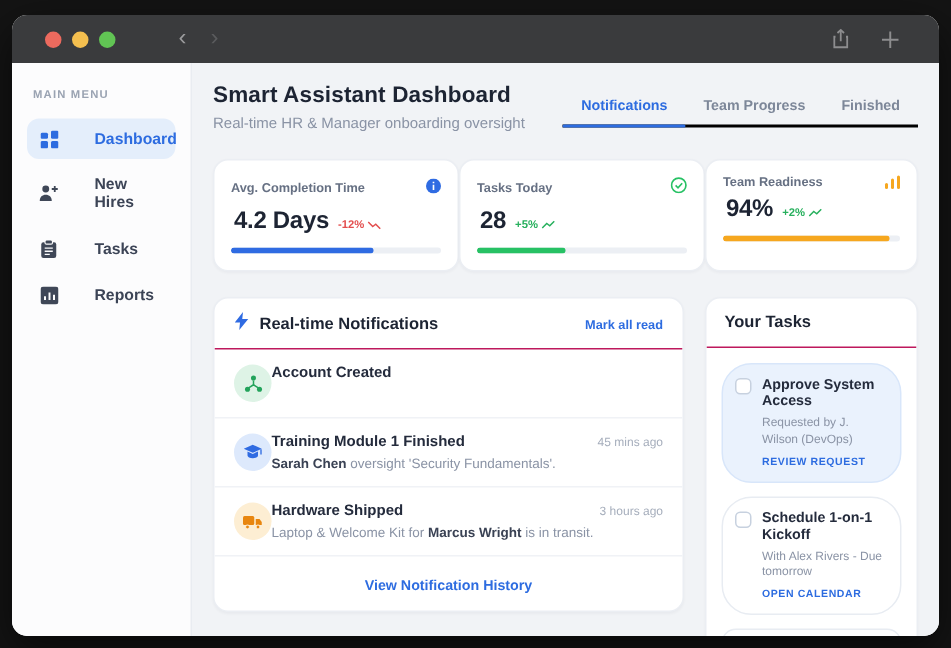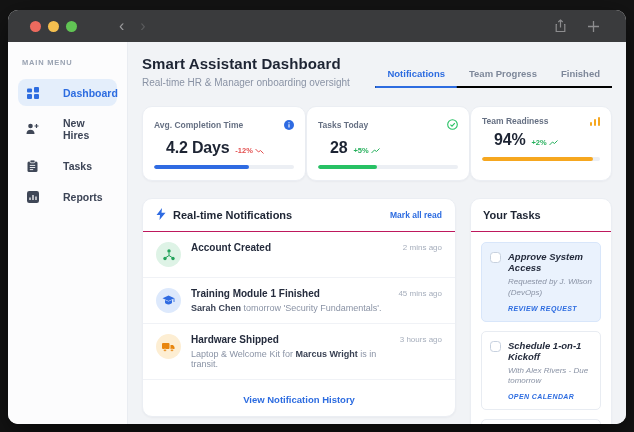--- a/index.html
+++ b/index.html
@@ -32,67 +32,67 @@
   .side-label { font-size:7.5px; font-weight:bold; letter-spacing:.8px; color:#9aa3b2; margin:2px 0 12px 4px; }
   .side-item { display:flex; align-items:center; gap:24px; padding:7px 8px; border-radius:8px;
                font-size:10.5px; color:#3c4456; font-weight:600; margin-bottom:4px; cursor:pointer; }
   .side-item .si { width:13px; height:13px; color:#3f4757; flex:none; display:flex; align-items:center; justify-content:center; }
   .side-item.active { background:#e4eefb; color:#2d6ce0; }
   .side-item.active .si { color:#2d6ce0; }
 
   
   .main { flex:1; background:#f1f3f6; padding:13px 14px 0 14px; overflow:hidden; }
 
-  .main-header { display:flex; justify-content:space-between; align-items:flex-end; margin-bottom:18px; }
+  .main-header { display:flex; justify-content:space-between; align-items:center; margin-bottom:18px; }
   .page-title { font-size:15px; font-weight:bold; color:#1d2433; letter-spacing:.1px; }
   .page-sub { font-size:10px; color:#8a93a5; margin-top:5px; }
   .tabs { display:flex; border-bottom:2px solid #000000; }
   .tab { font-size:9.5px; color:#7d8799; padding:6px 12px 7px; cursor:pointer; position:relative; font-weight:600; }
   .tab.active { color:#2d6ce0; font-weight:bold; }
   .tab.active::after { content:""; position:absolute; left:0; right:0; bottom:-2px; height:2px; background:#2d6ce0; border-radius:2px; }
 
   
   .stats-row { display:grid; grid-template-columns:1fr 1fr 142px; margin-bottom:17px; }
   .stat-card { background:#fff; border-radius:10px; border:1px solid #ebeef3; padding:9px 11px 11px; box-shadow:0 1px 2px rgba(20,30,55,.04); }
   .stat-top { display:flex; justify-content:space-between; align-items:center; }
   .stat-label { font-size:8.5px; color:#667083; font-weight:600; }
-  .stat-value-row { display:flex; align-items:baseline; gap:6px; margin:5px 12px 8px;text-align:right; }
+  .stat-value-row { display:flex; align-items:baseline; gap:6px; margin:5px 2px 8px;text-align:right; }
   .stat-value { font-size:16px; font-weight:bold; color:#1d2433; letter-spacing:-.2px; }
   .trend { font-size:7.5px; font-weight:bold; display:flex; align-items:center; gap:2px; }
   .trend.down { color:#e34f4f; } .trend.up { color:#27b05d; }
   .bar-track { height:4px; border-radius:3px; background:#eceff4; overflow:hidden; }
   .bar-fill { height:100%; border-radius:3px; }
   .fill-blue { background:#2f6be2; } .fill-green { background:#27c164; } .fill-orange { background:#f6a71f; }
   .mini-chart { display:flex; align-items:flex-end; gap:1.5px; height:9px; }
   .mini-chart i { width:2.5px; background:#f6a71f; border-radius:1px; display:block; }
 
   
   .content-grid { display:grid; grid-template-columns:1fr 142px; gap:14px; align-items:start; }
 
   .panel { background:#fff; border-radius:10px; border:1px solid #ebeef3; box-shadow:0 1px 2px rgba(20,30,55,.04); overflow:hidden; }
   .panel-head { display:flex; align-items:center; justify-content:space-between; padding:9px 13px; border-bottom:1px solid #be185d; }
   .panel-title { font-size:11px; font-weight:bold; color:#1d2433; display:flex; align-items:center; gap:7px; }
   .link { font-size:8.5px; font-weight:bold; color:#2d6ce0; cursor:pointer; }
 
-  .notif-item { display:flex; gap:10px; padding:10px 13px; border-bottom:1px solid #f0f2f6; }
+  .notif-item { display:flex; padding:10px 13px; border-bottom:1px solid #f0f2f6; }
   .notif-icon { width:25px; height:25px; border-radius:50%; flex:none; display:flex; align-items:center; justify-content:center; }
   .ic-green { background:#def3e6; color:#23a35b; }
   .ic-blue { background:#dde9fc; color:#2f6be2; }
   .ic-orange { background:#fdeed3; color:#e8860f; }
   .notif-body { flex:1; min-width:0; }
   .notif-title { font-size:10px; font-weight:bold; color:#242b3c; }
   .notif-desc { font-size:9px; color:#8a93a5; margin-top:4px; }
   .notif-desc b { color:#3a4254; }
   .notif-time { font-size:8px; color:#a6aebc; white-space:nowrap; margin-top:1px; }
   .panel-foot { text-align:center; padding:9px; }
   .panel-foot .link { font-size:9.5px; }
 
   
   .task-list { padding:10px; display:flex; flex-direction:column; gap:9px; }
-  .task-card { border:1px solid #e8ecf2; border-radius:5px; background:#fff; padding:8px 8px 9px; display:flex; gap:7px;font-style:italic; }
+  .task-card { border:1px solid #e8ecf2; border-radius:20px; background:#fff; padding:8px 8px 9px; display:flex; gap:7px; }
   .task-card.highlight { background:#eaf2fd; border-color:#d8e6fa; }
   .checkbox { width:11px; height:11px; border:1px solid #c7d1df; border-radius:3.5px; background:#fff; flex:none; margin-top:1px; cursor:pointer; }
   .task-title { font-size:9.5px; font-weight:bold; color:#242b3c; }
   .task-sub { font-size:8px; color:#8a93a5; margin-top:4px; line-height:1.35; }
   .task-action { font-size:7px; font-weight:bold; letter-spacing:.4px; color:#2d6ce0; margin-top:6px; cursor:pointer; }
 
   .bolt { color:#2f6be2; }
 </style>
 </head>
 <body>
@@ -285,34 +285,33 @@
                 <svg width="12" height="12" viewBox="0 0 12 12" fill="currentColor">
                   <circle cx="6" cy="2" r="1.7"></circle>
                     <circle cx="2" cy="9.5" r="1.7"></circle>
                     <circle cx="10" cy="9.5" r="1.7"></circle>
                   <path d="M6 3.7 V6.5 M6 6.5 L2.8 8.6 M6 6.5 L9.2 8.6" stroke="currentColor" stroke-width="1" fill="none"></path>
                 </svg>
               </div>
               <div class="notif-body">
                 <div class="notif-title">Account Created</div>
               </div>
-              <div class="notif-time">2 mins ago</div>
             </div>
 
             <div class="notif-item">
               <div class="notif-icon ic-blue">
                 <svg width="13" height="11" viewBox="0 0 13 11" fill="currentColor">
                   <path d="M6.5 0.5 L12.5 3.2 L6.5 5.9 L0.5 3.2 Z"></path>
                   <path d="M3 5 V7.6 C3 8.6 4.6 9.5 6.5 9.5 C8.4 9.5 10 8.6 10 7.6 V5 L6.5 6.6 Z"></path>
                   <path d="M12 3.5 V7" stroke="currentColor" stroke-width="0.9"></path>
                 </svg>
               </div>
               <div class="notif-body">
                 <div class="notif-title">Training Module 1 Finished</div>
-                <div class="notif-desc"><span></span><b>Sarah Chen</b><span> tomorrow 'Security Fundamentals'.</span></div>
+                <div class="notif-desc"><span></span><b>Sarah Chen</b><span> oversight 'Security Fundamentals'.</span></div>
               </div>
               <div class="notif-time">45 mins ago</div>
             </div>
 
             <div class="notif-item" style="border-bottom:none;">
               <div class="notif-icon ic-orange">
                 <svg width="13" height="10" viewBox="0 0 13 10" fill="currentColor">
                   <rect x="0" y="1" width="7.5" height="6" rx="1"></rect>
                   <path d="M8.5 3 H11 L12.5 5 V7 H8.5 Z"></path>
                   <circle cx="3" cy="8.3" r="1.3" stroke="#fdeed3" stroke-width="0.7"></circle>

